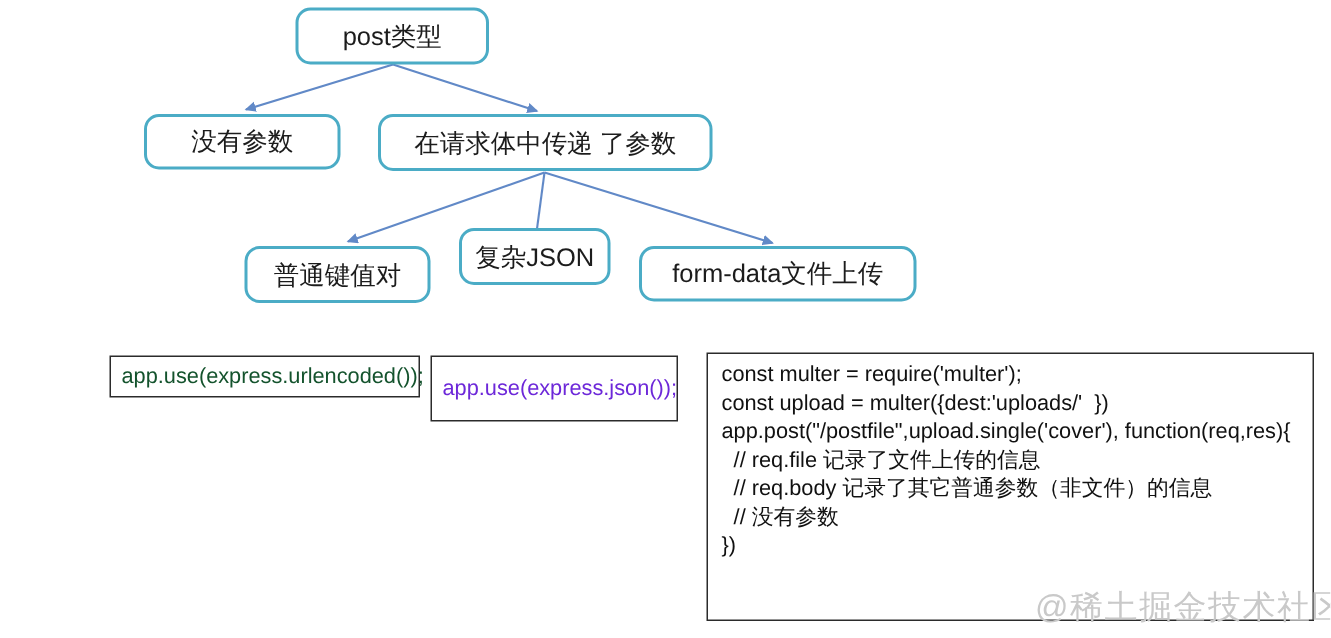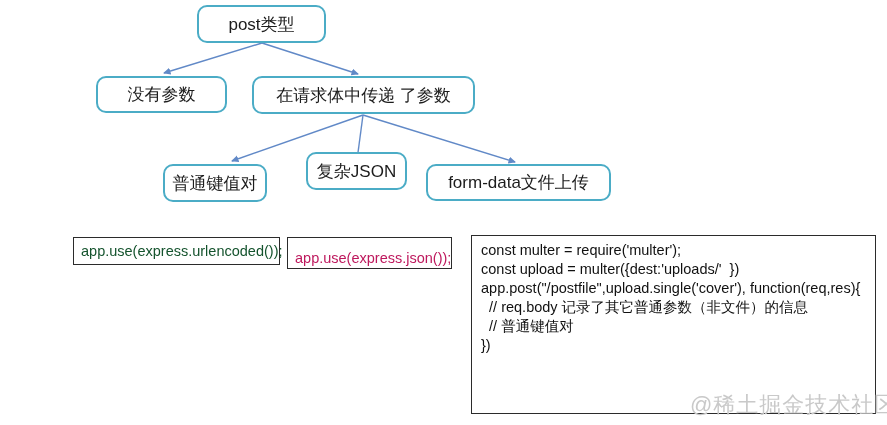--- a/index.html
+++ b/index.html
@@ -82,37 +82,38 @@
         <line x1="363" y1="115" x2="232" y2="161" stroke="#6189C7" stroke-width="1.4" marker-end="url(#arrowhead)"></line>
         <line x1="363" y1="115" x2="357" y2="160" stroke="#6189C7" stroke-width="1.4" marker-end="url(#arrowhead)"></line>
         <line x1="363" y1="115" x2="515" y2="162" stroke="#6189C7" stroke-width="1.4" marker-end="url(#arrowhead)"></line>
       </g>
   </svg>
 
   <div id="nodes">
       <div class="node" style="left: 197px; top: 5px; width: 129px; height: 38px;">post类型</div>
       <div class="node" style="left: 96px; top: 76px; width: 131px; height: 37px;">没有参数</div>
       <div class="node" style="left: 252px; top: 76px; width: 223px; height: 38px;">在请求体中传递 了参数</div>
-      <div class="node" style="left: 163px; top: 164px; width: 104px; height: 38px;">普通键值对</div>
+      <div class="node" style="left: 163px; top: 164px; width: 124px; height: 38px;">普通键值对</div>
       <div class="node" style="left: 306px; top: 152px; width: 101px; height: 38px; text-align: right;">复杂JSON</div>
       <div class="node" style="left: 426px; top: 164px; width: 185px; height: 37px;">form-data文件上传</div>
     </div>
 
   <div id="codeboxes">
       <div class="codebox single" style="left: 73px; top: 237px; width: 207px; height: 28px; border-color: rgb(43, 43, 43); color: #14532d;">
         <div class="codeline">app.use(express.urlencoded());</div>
       </div>
-      <div class="codebox single" style="left: 287px; top: 237px; width: 165px; height: 32px; border-color: rgb(43, 43, 43); color: #be185d; align-items: flex-end;">
+      <div class="codebox single" style="left: 287px; top: 237px; width: 165px; height: 44px; border-color: rgb(43, 43, 43); color: #6d28d9;">
         <div class="codeline">app.use(express.json());</div>
       </div>
       <div class="codebox multi" style="left: 471px; top: 235px; width: 405px; height: 179px; border-color: rgb(43, 43, 43); color: rgb(17, 17, 17);">
         <div class="codeline">const multer = require('multer');</div>
         <div class="codeline">const upload = multer({dest:'uploads/'  })</div>
         <div class="codeline">app.post("/postfile",upload.single('cover'), function(req,res){</div>
+        <div class="codeline">  // req.file 记录了文件上传的信息</div>
         <div class="codeline">  // req.body 记录了其它普通参数（非文件）的信息</div>
-        <div class="codeline">  // 普通键值对</div>
+        <div class="codeline">  // 没有参数</div>
         <div class="codeline">})</div>
       </div>
     </div>
 
   <div class="watermark" style="left:690px; top:390px;">@稀土掘金技术社区</div>
 
 </div>
 
 </body></html>

